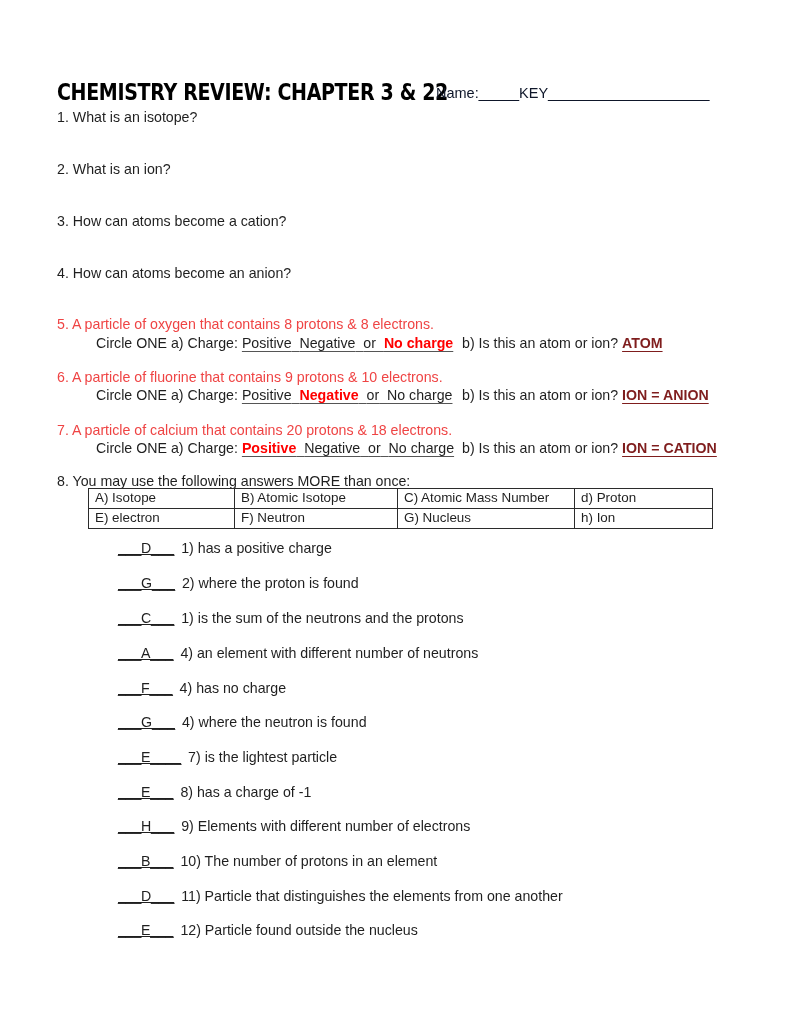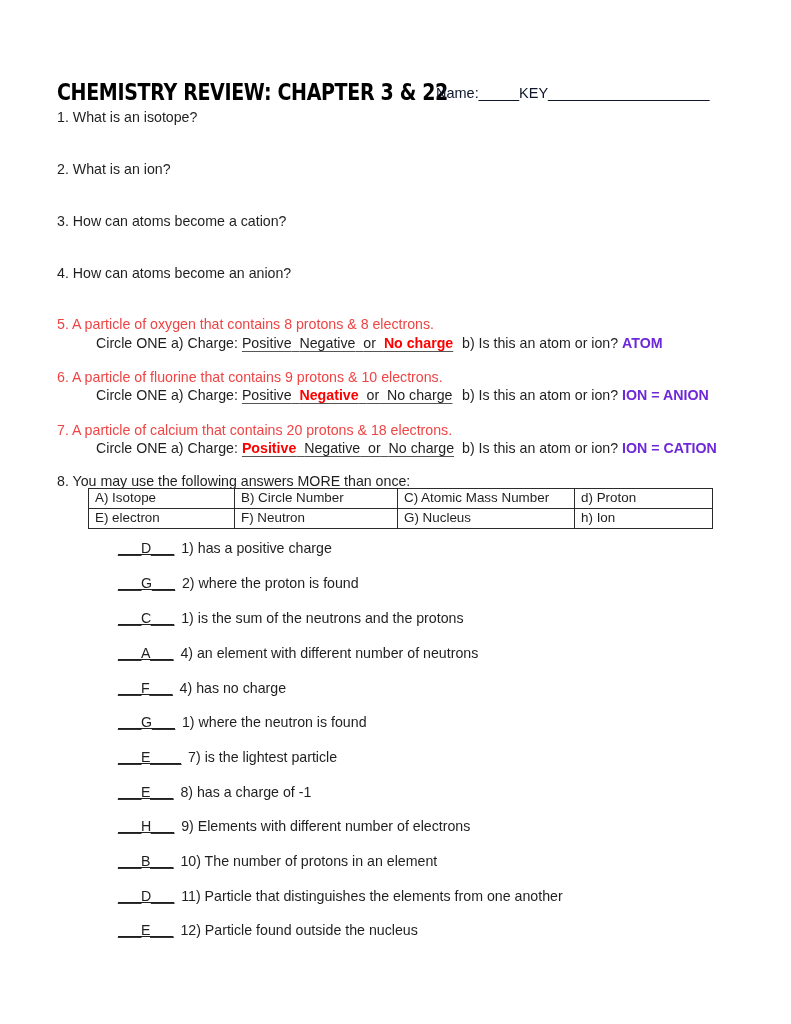--- a/index.html
+++ b/index.html
@@ -103,21 +103,22 @@
   .cq-b {
     position: absolute;
     left: 462px;
     font-size: 14.2px;
     line-height: 19px;
     color: #1f1f1f;
     white-space: nowrap;
   }
   .cq-answer {
     font-weight: 700;
-    color: #6d28d9;
+    color: #7f1d1d;
+    text-decoration: underline;
     text-decoration-thickness: 1.2px;
     text-underline-offset: 2.5px;
   }
 
   
   .bank-table {
     position: absolute;
     left: 88px;
     top: 488px;
     width: 624px;
@@ -211,21 +212,21 @@
   <table class="bank-table">
     <colgroup>
       <col class="c1">
         <col class="c2">
         <col class="c3">
         <col class="c4">
     </colgroup>
     <tbody>
       <tr>
         <td>A) Isotope</td>
-        <td>B) Circle Number</td>
+        <td>B) Atomic Isotope</td>
         <td>C) Atomic Mass Number</td>
         <td>d) Proton</td>
       </tr>
       <tr>
         <td>E) electron</td>
         <td>F) Neutron</td>
         <td>G) Nucleus</td>
         <td>h)  Ion</td>
       </tr>
     </tbody>
@@ -240,21 +241,21 @@
   <div class="match-item" style="top:609px">
     <span class="match-blank">___C___</span><span class="match-prompt">1) is the sum of the neutrons and the protons</span>
   </div>
   <div class="match-item" style="top:644px">
     <span class="match-blank">___A___</span><span class="match-prompt">4) an element with different number of neutrons</span>
   </div>
   <div class="match-item" style="top:679px">
     <span class="match-blank">___F___</span><span class="match-prompt">4) has no charge</span>
   </div>
   <div class="match-item" style="top:713px">
-    <span class="match-blank">___G___</span><span class="match-prompt">1) where the neutron is found</span>
+    <span class="match-blank">___G___</span><span class="match-prompt">4) where the neutron is found</span>
   </div>
   <div class="match-item" style="top:748px">
     <span class="match-blank">___E____</span><span class="match-prompt">7) is the lightest particle</span>
   </div>
   <div class="match-item" style="top:783px">
     <span class="match-blank">___E___</span><span class="match-prompt">8) has a charge of -1</span>
   </div>
   <div class="match-item" style="top:817px">
     <span class="match-blank">___H___</span><span class="match-prompt">9) Elements with different number of electrons</span>
   </div>

